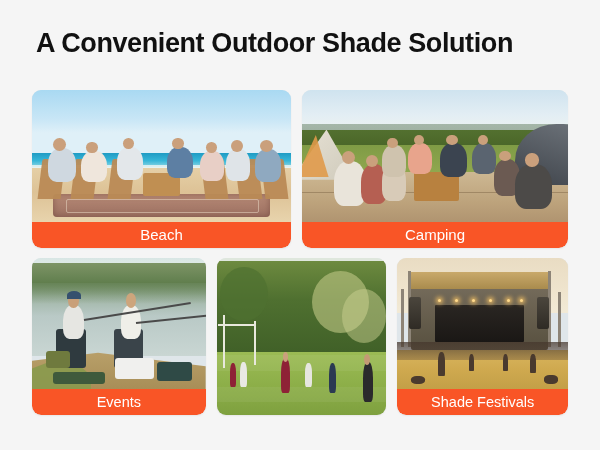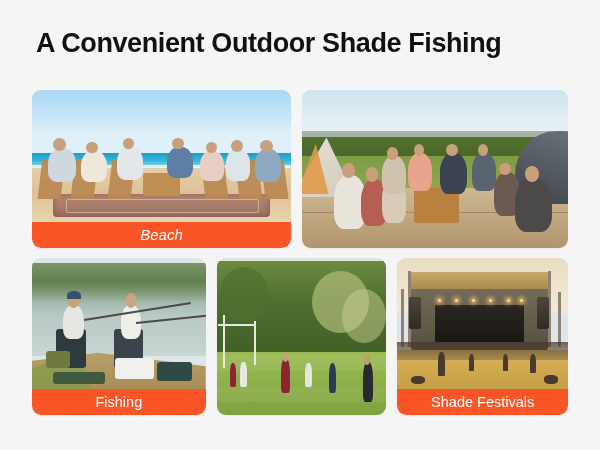--- a/index.html
+++ b/index.html
@@ -19,21 +19,21 @@
 
   .grid-row{position:absolute;display:flex;}
   .row-top{left:32px;top:90px;width:536px;height:158px;gap:11px;}
   .row-bottom{left:32px;top:258px;width:536px;height:157px;gap:11px;}
 
   .card{
     position:relative;display:flex;flex-direction:column;
     border-radius:9px;overflow:hidden;background:#dfe6ea;
     box-shadow:0 1px 2px rgba(0,0,0,0.06);
   }
-  .card-top{height:158px;font-style:italic;}
+  .card-top{height:158px;}
   .card-bottom{height:157px;}
   .c-beach{width:259px;}
   .c-camping{width:266px;}
   .c-fishing{width:174px;}
   .c-sports{width:170px;}
   .c-music{width:171px;}
 
   .photo{position:relative;flex:1 1 auto;overflow:hidden;}
   .label{
     flex:0 0 auto;height:26px;line-height:26px;text-align:center;
@@ -131,21 +131,21 @@
     background:linear-gradient(#d9b55e,#cfa94f 50%,#c39f47);}
   .mus-crowd{position:absolute;bottom:22%;width:100%;height:14%;
     background:linear-gradient(rgba(70,55,45,.75),rgba(90,70,55,.35));}
   .mus-fig{position:absolute;background:#4a3a2e;border-radius:40% 40% 10% 10%;}
 </style>
 </head>
 <body>
 
 <div class="page">
 
-  <div class="title">A Convenient Outdoor Shade Fishing</div>
+  <div class="title">A Convenient Outdoor Shade Solution</div>
 
   <div class="grid-row row-top">
 
     <div class="card card-top c-beach">
       <div class="photo">
         <div class="layer bch-sky"></div>
         <div class="bch-sea"></div>
         <div class="bch-foam"></div>
         <div class="bch-sand"></div>
         <div class="bch-rug"></div>
@@ -197,20 +197,21 @@
         <div class="ph" style="left:42%;bottom:58%;width:4%;height:8%;"></div>
         <div class="person" style="left:52%;bottom:34%;width:10%;height:26%;background:#3b4450;"></div>
         <div class="ph" style="left:54%;bottom:58%;width:4.5%;height:8%;"></div>
         <div class="person" style="left:64%;bottom:36%;width:9%;height:24%;background:#5a6470;"></div>
         <div class="ph" style="left:66%;bottom:58%;width:4%;height:8%;"></div>
         <div class="person" style="left:72%;bottom:20%;width:10%;height:28%;background:#6b5a52;"></div>
         <div class="ph" style="left:74%;bottom:46%;width:4.5%;height:8%;"></div>
         <div class="person" style="left:80%;bottom:10%;width:14%;height:34%;background:#4c4a48;"></div>
         <div class="ph" style="left:84%;bottom:42%;width:5%;height:10%;"></div>
       </div>
+      <div class="label">Camping</div>
     </div>
 
   </div>
 
   <div class="grid-row row-bottom">
 
     <div class="card card-bottom c-fishing">
       <div class="photo">
         <div class="layer fsh-sky"></div>
         <div class="fsh-far"></div>
@@ -225,21 +226,21 @@
         <div class="ph" style="left:20%;bottom:69%;width:8%;height:6%;background:#35506e;border-radius:50% 50% 0 0;"></div>
         <div class="person" style="left:51%;bottom:38%;width:12%;height:26%;background:#efefe9;"></div>
         <div class="ph" style="left:54%;bottom:62%;width:6%;height:11%;background:#cda57c;"></div>
         <div class="fsh-rod" style="left:30%;bottom:52%;width:62%;transform:rotate(-9deg);"></div>
         <div class="fsh-rod" style="left:60%;bottom:50%;width:44%;transform:rotate(-6deg);"></div>
         <div class="fsh-box" style="left:8%;bottom:16%;width:14%;height:13%;background:#6f7a3e;"></div>
         <div class="fsh-box" style="left:12%;bottom:4%;width:30%;height:9%;background:#3f5a3c;"></div>
         <div class="fsh-box" style="left:48%;bottom:8%;width:22%;height:16%;background:#f0f0ee;"></div>
         <div class="fsh-box" style="left:72%;bottom:6%;width:20%;height:15%;background:#2f4a46;"></div>
       </div>
-      <div class="label">Fishing</div>
+      <div class="label">Events</div>
     </div>
 
     <div class="card card-bottom c-sports">
       <div class="photo">
         <div class="layer spt-sky"></div>
         <div class="spt-treeline"></div>
         <div class="spt-tree" style="left:56%;top:8%;width:34%;height:40%;background:#b9c17f;opacity:.65;"></div>
         <div class="spt-tree" style="left:74%;top:20%;width:26%;height:34%;background:#c9cf90;opacity:.5;"></div>
         <div class="spt-tree" style="left:2%;top:6%;width:28%;height:34%;background:#4f7030;opacity:.7;"></div>
         <div class="spt-field"></div>

